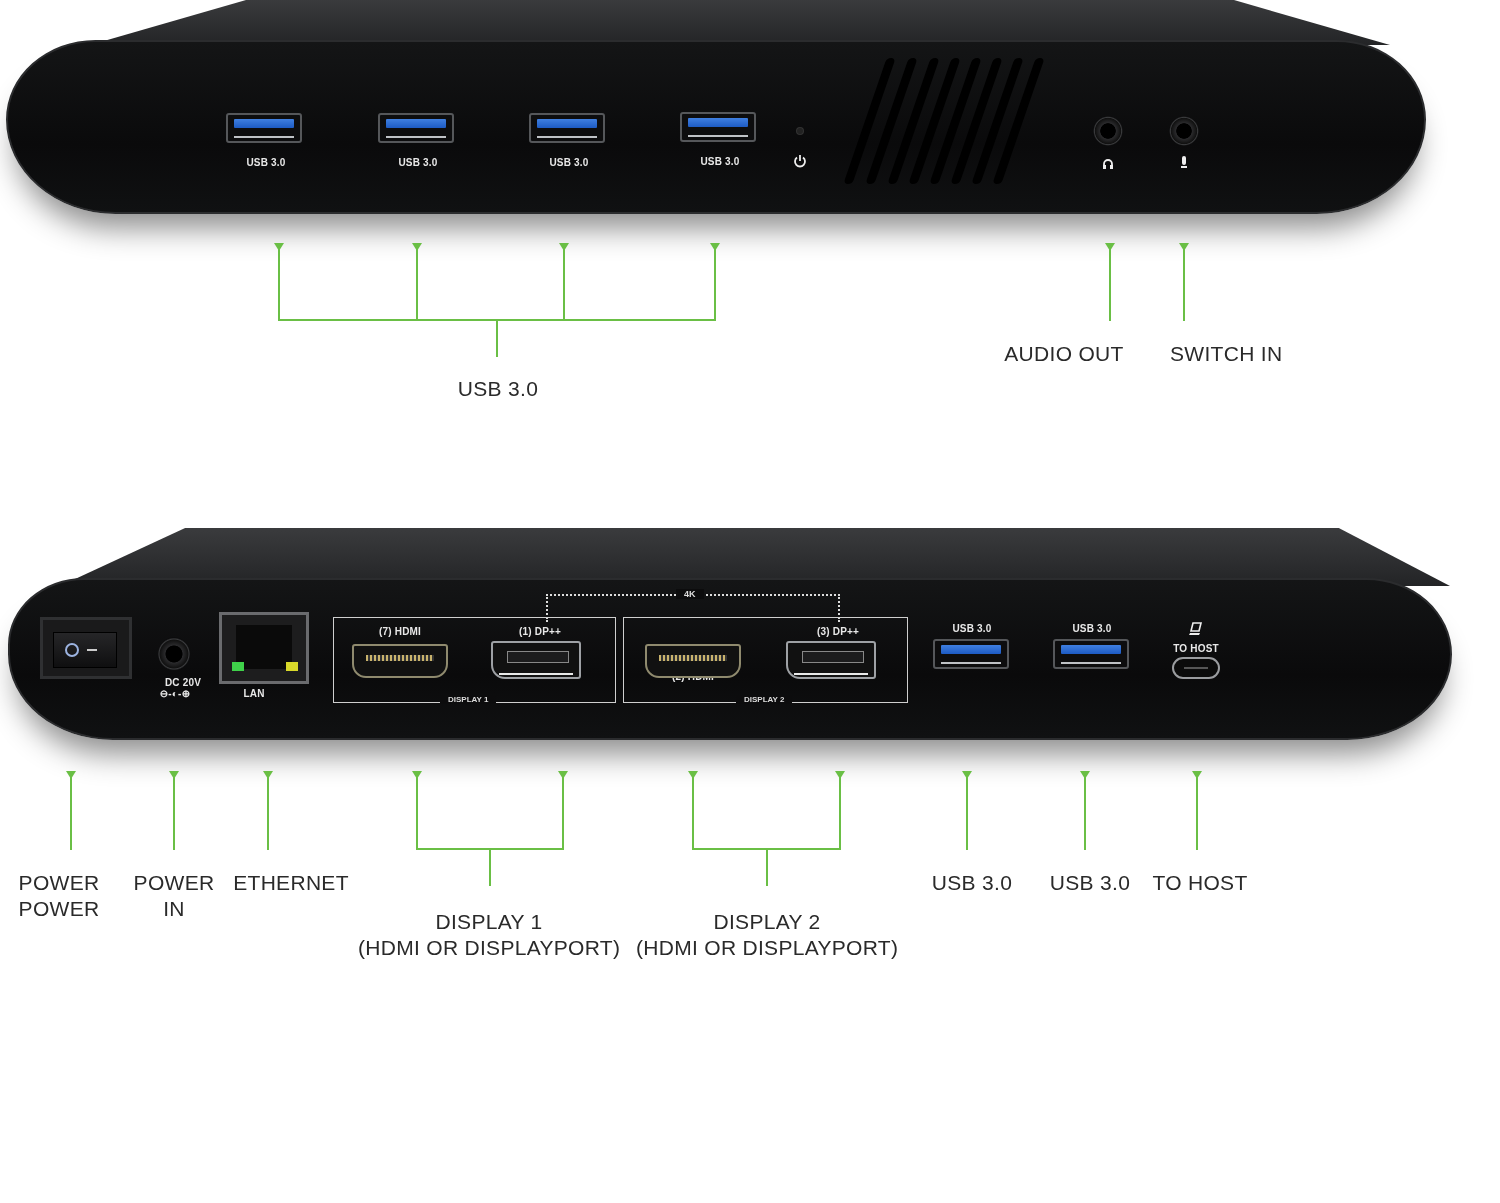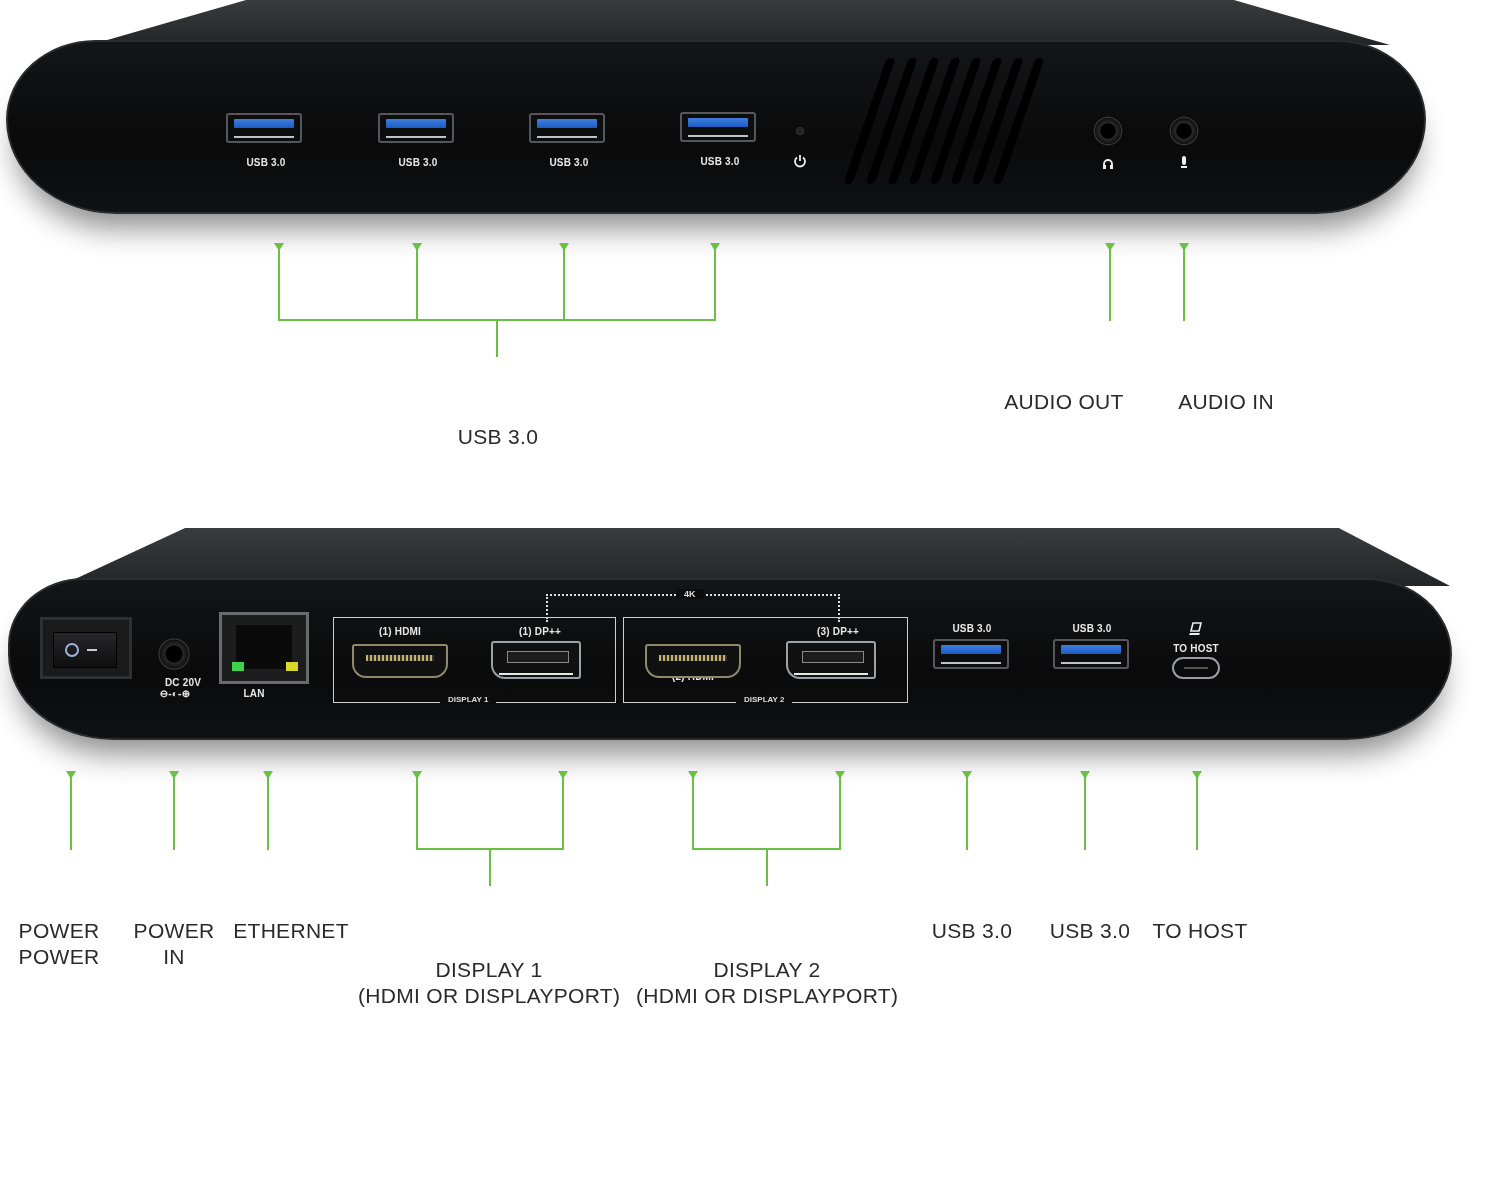--- a/index.html
+++ b/index.html
@@ -19,21 +19,21 @@
   .hdmi::before{content:"";position:absolute;left:12px;right:12px;top:9px;height:6px;background:repeating-linear-gradient(90deg,#c9b36c 0 2px,#333 2px 4px);}
   .dp{position:absolute;width:90px;height:38px;background:#111;border:2px solid #9ea1a5;border-radius:3px 3px 3px 14px;box-sizing:border-box;}
   .dp::before{content:"";position:absolute;left:14px;right:10px;top:8px;height:10px;border:1px solid #888;background:#1c1c1d;}
   .dp::after{content:"";position:absolute;left:6px;right:6px;bottom:2px;height:2px;background:#e8e8e8;}
   .box{position:absolute;border:1.5px solid #cfcfcf;}
   .box-label{position:absolute;background:#0c0c0d;padding:0 8px;color:#ddd;font-size:8px;font-weight:bold;white-space:nowrap;}
   
   .vline{position:absolute;width:2px;background:#6abf45;}
   .hline{position:absolute;height:2px;background:#6abf45;}
   .tri{position:absolute;width:0;height:0;border-left:5px solid transparent;border-right:5px solid transparent;border-top:8px solid #6abf45;}
-  .callout-label{position:absolute;color:#2a2a2a;font-size:21px;text-align:center;white-space:nowrap;line-height:26px;letter-spacing:.3px;margin-top:48px;}
+  .callout-label{position:absolute;color:#2a2a2a;font-size:21px;text-align:center;white-space:nowrap;line-height:26px;letter-spacing:.3px;}
 </style>
 </head>
 <body>
 
 <div class="device">
   <div class="top-lid" style="left:90px;top:0;width:1300px;height:45px;border-radius:0 0 0 0;clip-path:polygon(12% 0,88% 0,100% 100%,0 100%);"></div>
   <div class="face" style="left:6px;top:40px;width:1416px;height:170px;border-radius:90px 90px 110px 110px / 80px 80px 95px 95px;"></div>
 
   <div class="usb" style="left:226px;top:113px;"></div>
   <div class="silkscreen" style="left:236px;top:157px;width:60px;">USB 3.0</div>
@@ -96,21 +96,21 @@
 
 <div>
   <div class="tri" style="left:1105px;top:243px;"></div>
     <div class="vline" style="left:1109px;top:245px;height:76px;"></div>
 </div>
 <div class="callout-label" style="left:1000px;top:341px;width:128px;">AUDIO OUT</div>
 <div>
   <div class="tri" style="left:1179px;top:243px;"></div>
     <div class="vline" style="left:1183px;top:245px;height:76px;"></div>
 </div>
-<div class="callout-label" style="left:1170px;top:341px;width:112px;">AUDIO IN</div>
+<div class="callout-label" style="left:1170px;top:341px;width:112px;">SWITCH IN</div>
 
 <div class="device">
   <div class="top-lid" style="left:60px;top:528px;width:1390px;height:58px;clip-path:polygon(9% 0,92% 0,100% 100%,0 100%);"></div>
   <div class="face" style="left:8px;top:578px;width:1440px;height:158px;border-radius:80px 90px 110px 110px / 70px 80px 90px 90px;"></div>
 
   <div class="abs" style="left:40px;top:617px;width:92px;height:62px;background:#1a1a1b;border:3px solid #2f3032;box-sizing:border-box;">
     <div class="abs" style="left:10px;top:12px;width:62px;height:34px;background:linear-gradient(#262628,#0f0f10);border:1px solid #000;"></div>
     <div class="abs" style="left:22px;top:23px;width:10px;height:10px;border:2px solid #9cb3e0;border-radius:50%;"></div>
     <div class="abs" style="left:44px;top:29px;width:10px;height:2px;background:#ccc;"></div>
   </div>
@@ -123,21 +123,21 @@
     <div class="abs" style="left:14px;top:10px;width:56px;height:44px;background:#0a0a0a;"></div>
     <div class="abs" style="left:10px;top:47px;width:12px;height:9px;background:#3fd14a;"></div>
     <div class="abs" style="left:64px;top:47px;width:12px;height:9px;background:#d8d82a;"></div>
   </div>
   <div class="silkscreen" style="left:234px;top:688px;width:40px;">LAN</div>
 
   <div class="abs" style="left:546px;top:594px;width:290px;height:26px;border-top:2px dotted #ddd;border-left:2px dotted #ddd;border-right:2px dotted #ddd;"></div>
   <div class="box-label" style="left:676px;top:589px;font-size:9px;">4K</div>
 
   <div class="box" style="left:333px;top:617px;width:281px;height:84px;"></div>
-  <div class="silkscreen" style="left:370px;top:626px;width:60px;">(1) HDMI</div>
+  <div class="silkscreen" style="left:370px;top:626px;width:60px;">(7) HDMI</div>
   <div class="hdmi" style="left:352px;top:644px;"></div>
   <div class="silkscreen" style="left:510px;top:626px;width:60px;text-align:center;">(1) DP++</div>
   <div class="dp" style="left:491px;top:641px;"></div>
   <div class="box-label" style="left:440px;top:695px;">DISPLAY 1</div>
 
   <div class="box" style="left:623px;top:617px;width:283px;height:84px;"></div>
   <div class="silkscreen" style="left:663px;top:626px;width:60px;margin-top:45px;">(2) HDMI</div>
   <div class="hdmi" style="left:645px;top:644px;"></div>
   <div class="silkscreen" style="left:808px;top:626px;width:60px;">(3) DP++</div>
   <div class="dp" style="left:786px;top:641px;"></div>

